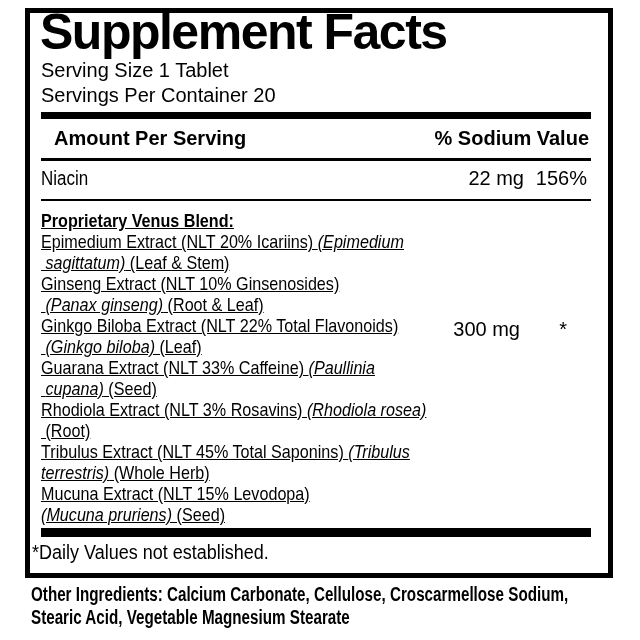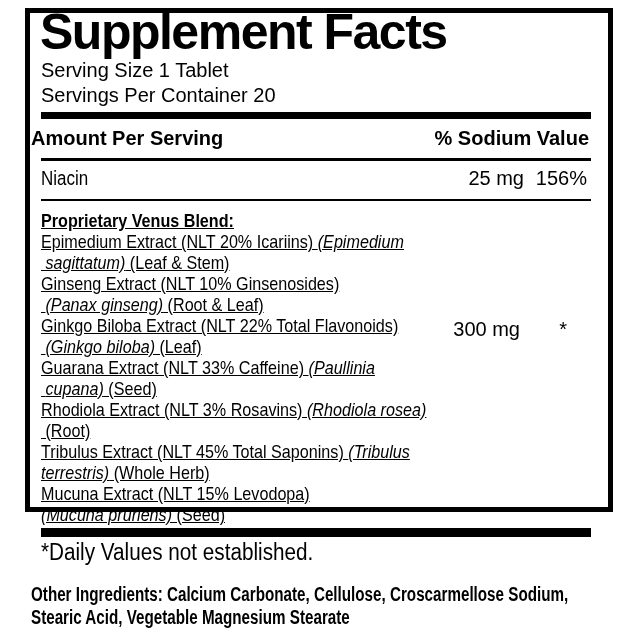--- a/index.html
+++ b/index.html
@@ -10,21 +10,21 @@
     background: #ffffff;
     font-family: "Liberation Sans", sans-serif;
     color: #000000;
     overflow: hidden;
   }
   .facts-box {
     position: absolute;
     left: 25px;
     top: 8px;
     width: 588px;
-    height: 504px;
+    height: 570px;
     border: 5px solid #000000;
     box-sizing: border-box;
     background: #ffffff;
   }
   .abs { position: absolute; }
   .title {
     left: 10px; top: -6px;
     font-size: 50px;
     line-height: 50px;
     font-weight: bold;
@@ -62,22 +62,22 @@
   .blend-lines {
     left: 11px; top: 197px; right: 14px;
     font-size: 19px;
     line-height: 21px;
     text-decoration: underline;
   }
   .blend-line { white-space: pre; transform: scaleX(0.85); transform-origin: 0 0; }
   .blend-line.bold { font-weight: bold; }
   .blend-line .it { font-style: italic; }
   .footnote {
-    left: 11px; top: 529px;
-    font-size: 23px;
+    left: 2px; top: 529px;
+    font-size: 20px;
     line-height: 21px;
   }
   .other-ingredients {
     left: 31px; top: 583px;
     font-size: 20px;
     line-height: 23px;
     font-weight: bold;
   }
   .other-ingredients .oi-line {
     transform: scaleX(0.76);
@@ -92,27 +92,27 @@
 
   <div class="facts-box">
 
     <div class="abs title">Supplement Facts</div>
 
     <div class="abs serving" style="top:45px;">Serving Size 1 Tablet</div>
     <div class="abs serving" style="top:70px;">Servings Per Container 20</div>
 
     <div class="abs rule" style="top:99px; height:7px;"></div>
 
-    <div class="abs hdr" style="left:1px; top:113px;">Amount Per Serving</div>
+    <div class="abs hdr" style="left:24px; top:113px;">Amount Per Serving</div>
     <div class="abs hdr" style="right:19px; top:113px;">% Sodium Value</div>
 
     <div class="abs rule" style="top:145px; height:3px;"></div>
 
     <div class="abs cell" style="left:11px; top:153px;"><span class="cond">Niacin</span></div>
-    <div class="abs cell" style="right:84px; top:153px;">25 mg</div>
+    <div class="abs cell" style="right:84px; top:153px;">22 mg</div>
     <div class="abs cell" style="right:21px; top:153px;">156%</div>
 
     <div class="abs rule" style="top:186px; height:2px;"></div>
 
     <div class="abs blend-lines" id="blend-lines">
         <div class="blend-line bold"><span>Proprietary Venus Blend:</span></div>
         <div class="blend-line"><span>Epimedium Extract (NLT 20% Icariins) </span><span class="it">(Epimedium</span></div>
         <div class="blend-line"><span class="it"> sagittatum)</span><span> (Leaf &amp; Stem)</span></div>
         <div class="blend-line"><span>Ginseng Extract (NLT 10% Ginsenosides)</span></div>
         <div class="blend-line"><span> </span><span class="it">(Panax ginseng)</span><span> (Root &amp; Leaf)</span></div>

